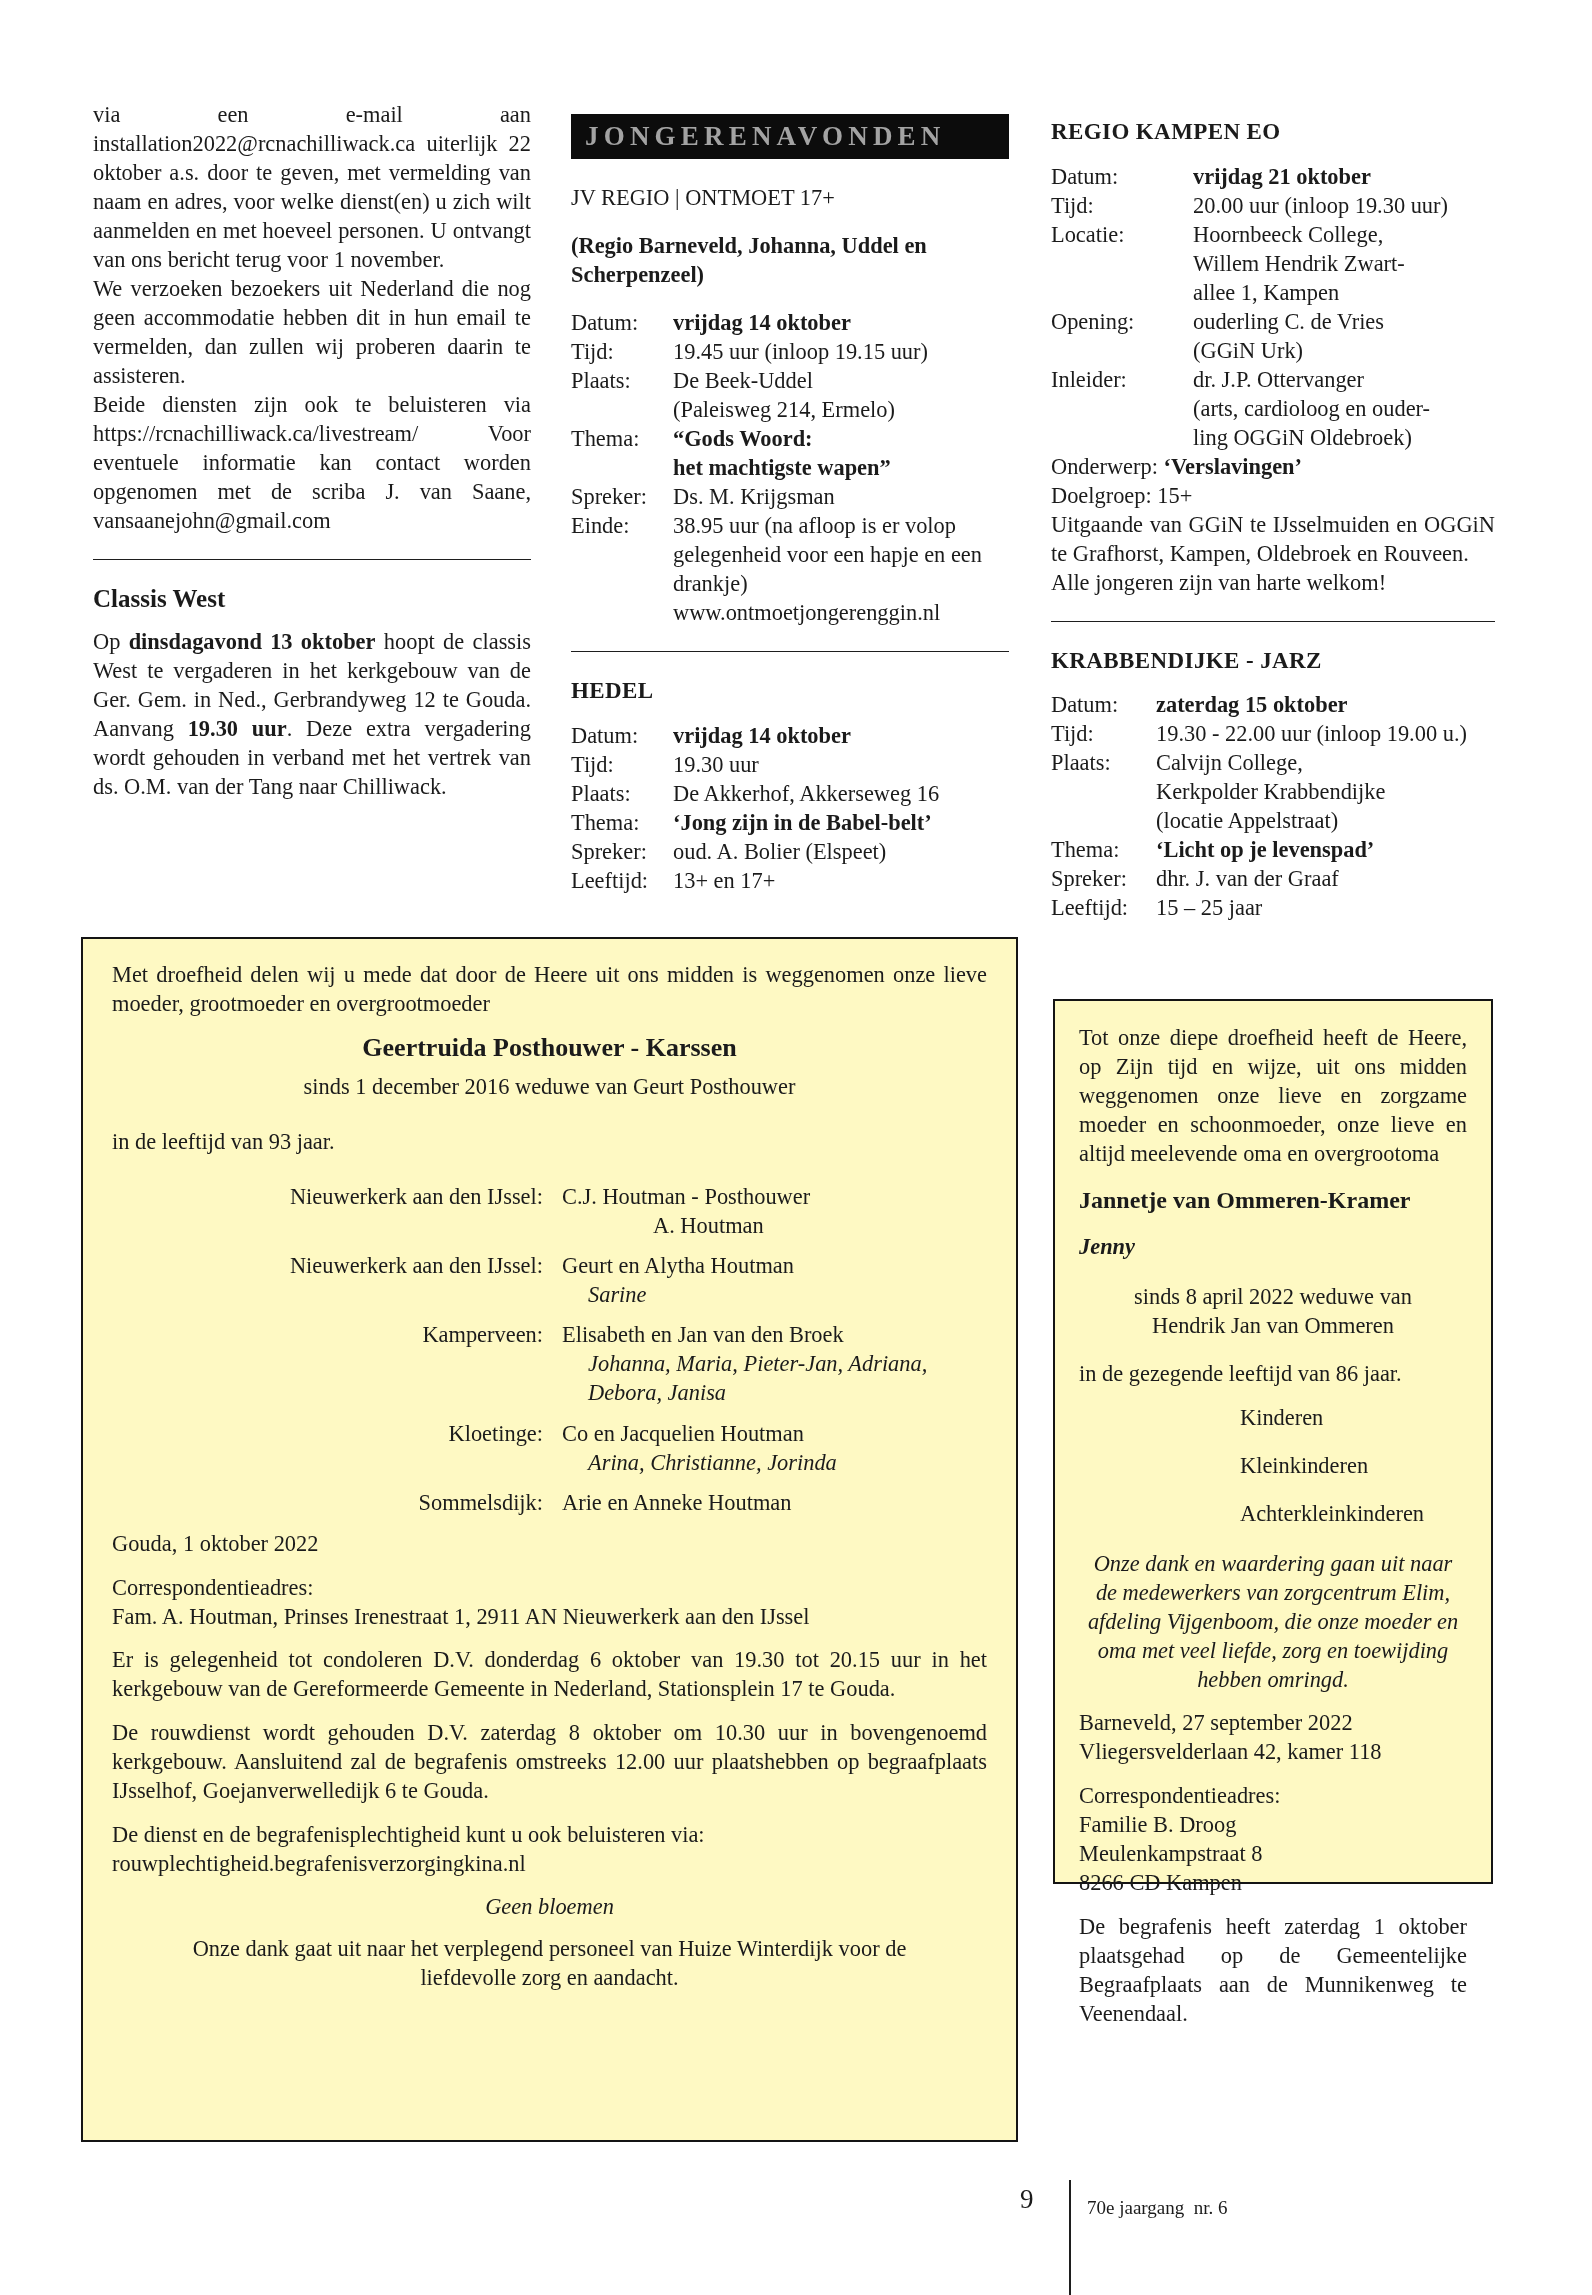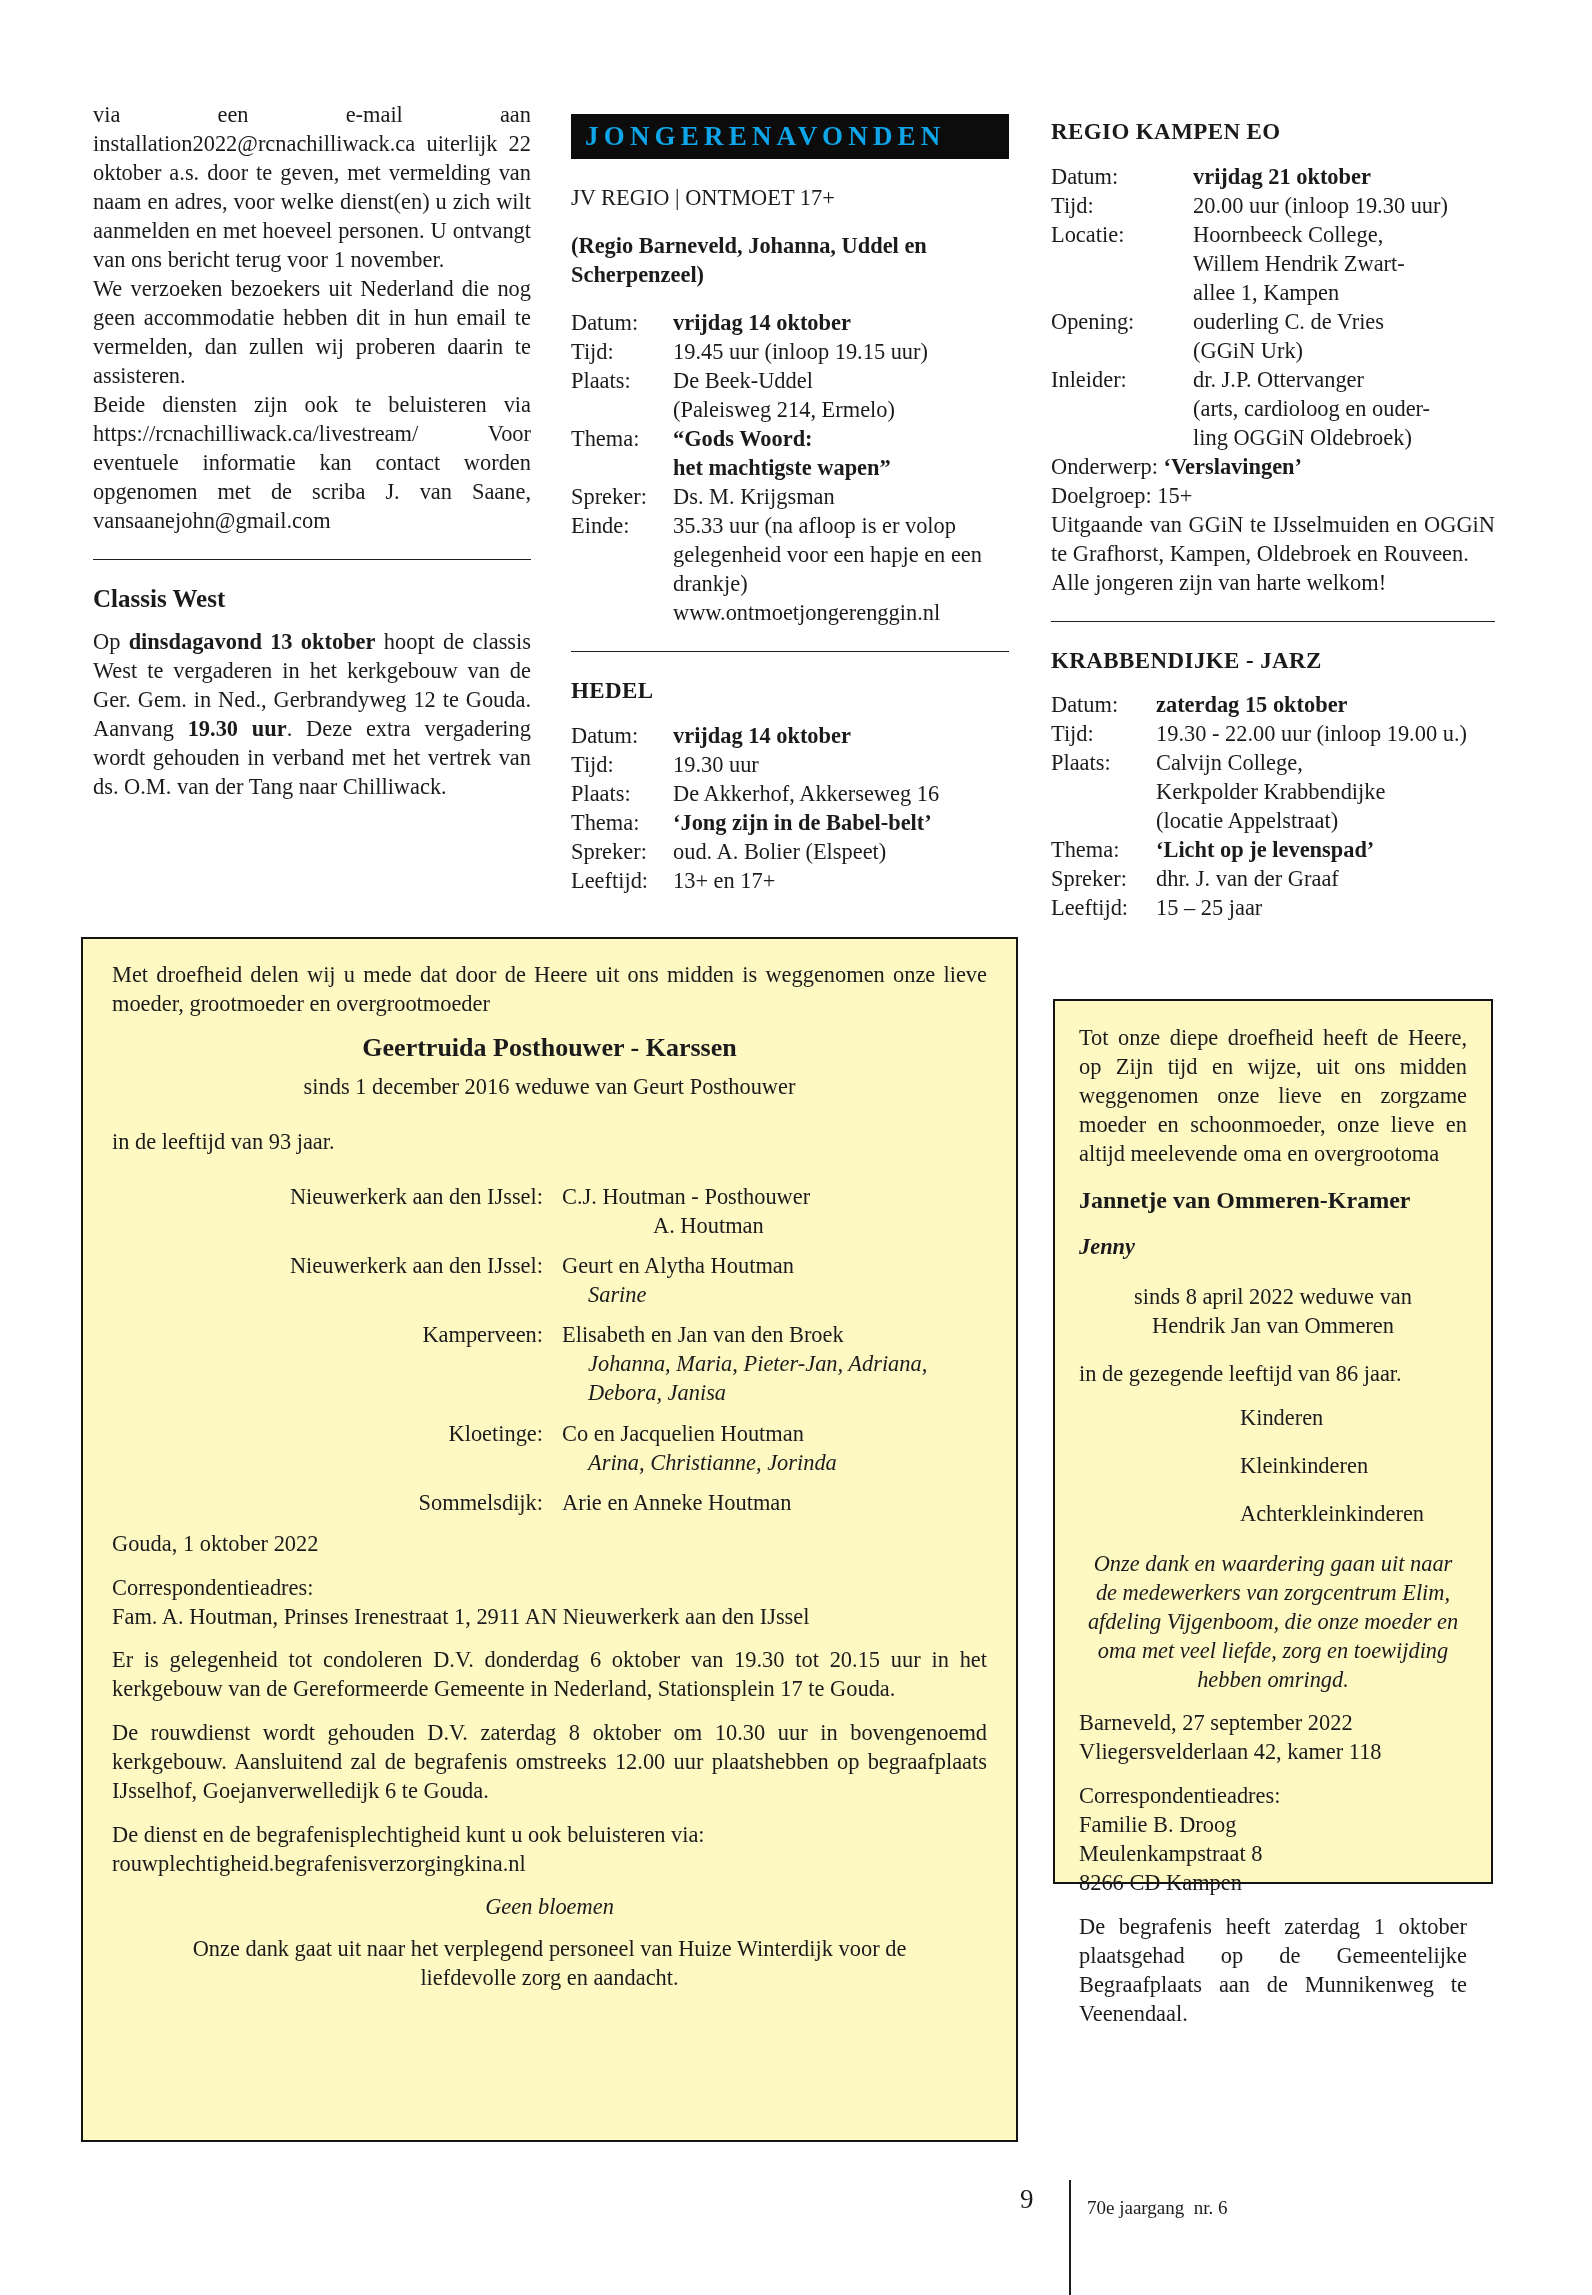--- a/index.html
+++ b/index.html
@@ -16,21 +16,21 @@
   p { margin:0; }
   .just { text-align:justify; }
   .bold { font-weight:700; }
   .pre { white-space:pre-line; }
   .nowrap { white-space:nowrap; }
 
   .rule { border:none; border-top:1.7px solid #1e1e1e; margin:24px 0; }
   .classis-head { font-weight:700; font-size:25px; margin:0 0 14px; }
 
   .banner {
-    background:#0c0c0c; color:#0ea5e9; font-weight:700; font-size:27px;
+    background:#0c0c0c; color:#a3a3a3; font-weight:700; font-size:27px;
     letter-spacing:5.2px; line-height:27px; padding:8.6px 8.6px 9.5px 14px;
     margin:14px 0 24px;
   }
   .event-title { font-weight:400; margin-bottom:19px; }
   .event-sub   { font-weight:700; margin-bottom:19px; }
   .subhead { font-weight:700; font-size:23px; letter-spacing:0.4px; margin:0 0 15.5px; }
   .subhead.topgap { margin-top:17.3px; }
 
   .row { display:grid; }
   .rows-118 .row { grid-template-columns:102px 1fr; }
@@ -104,21 +104,21 @@
         <span class="label">Thema:</span>
         <span class="value bold">“Gods Woord:
 het machtigste wapen”</span>
       </div>
       <div class="row">
         <span class="label">Spreker:</span>
         <span class="value">Ds. M. Krijgsman</span>
       </div>
       <div class="row">
         <span class="label">Einde:</span>
-        <span class="value">35.33 uur (na afloop is er volop gelegenheid voor een hapje en een drankje)
+        <span class="value">38.95 uur (na afloop is er volop gelegenheid voor een hapje en een drankje)
 www.ontmoetjongerenggin.nl</span>
       </div>
     </div>
 
     <hr class="rule">
     <div class="subhead">HEDEL</div>
 
     <div class="rows-118">
       <div class="row">
         <span class="label">Datum:</span>

